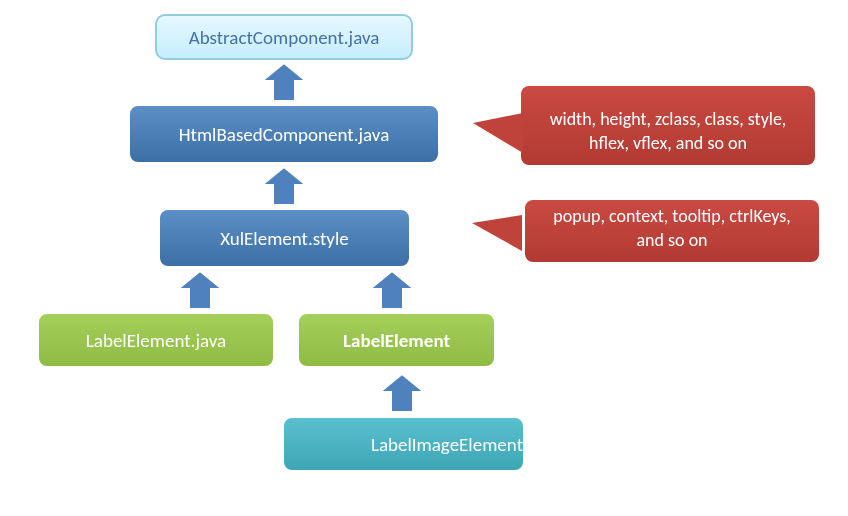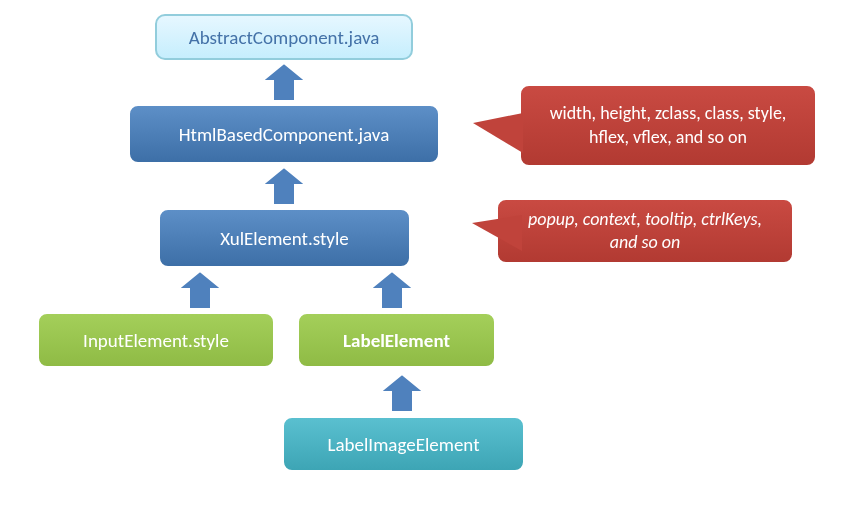--- a/index.html
+++ b/index.html
@@ -47,21 +47,21 @@
     position: absolute;
     background: linear-gradient(to bottom, #c94a42, #b23a32);
     color: #fff;
     border-radius: 10px;
     padding: 10px 16px;
     font-size: 18px;
     line-height: 1.3;
     box-sizing: border-box;
     border: 2px solid #fff;
     display:flex;
-    align-items:center;
+    align-items:flex-end;
     justify-content:center;
     text-align:center;
   }
   .callout-tail {
     position: absolute;
     width: 0;
     height: 0;
   }
   .arrow {
     position: absolute;
@@ -94,47 +94,47 @@
 <div class="arrow" style="left:262px; top:167px;">
   <svg width="44" height="38" viewBox="0 0 44 38">
     <polygon points="22,0 44,18 33,18 33,38 11,38 11,18 0,18" fill="#4f81bd" stroke="#fff" stroke-width="2"></polygon>
   </svg>
 </div>
 
 <div class="box dark-blue" style="left:158px; top:208px; width:253px; height:60px;">
   <span>XulElement.style</span>
 </div>
 
-<div class="callout" style="left:496px; top:198px; width:298px; height:66px;font-style:italic;">
+<div class="callout" style="left:523px; top:198px; width:298px; height:66px;">
   <span>popup, context, tooltip, ctrlKeys, and so on</span>
 </div>
 
 <div class="callout-tail" style="left:472px; top:215px; border-top:8px solid transparent; border-bottom:28px solid transparent; border-right:50px solid #c0433b;"></div>
 
 <div class="arrow" style="left:178px; top:271px;">
   <svg width="44" height="38" viewBox="0 0 44 38">
     <polygon points="22,0 44,18 33,18 33,38 11,38 11,18 0,18" fill="#4f81bd" stroke="#fff" stroke-width="2"></polygon>
   </svg>
 </div>
 
 <div class="arrow" style="left:370px; top:271px;">
   <svg width="44" height="38" viewBox="0 0 44 38">
     <polygon points="22,0 44,18 33,18 33,38 11,38 11,18 0,18" fill="#4f81bd" stroke="#fff" stroke-width="2"></polygon>
   </svg>
 </div>
 
 <div class="box green" style="left:37px; top:312px; width:238px; height:56px;">
-  <span>InputElement.style</span>
+  <span>LabelElement.java</span>
 </div>
 
 <div class="box green" style="left:297px; top:312px; width:199px; height:56px;font-weight:bold;">
   <span>LabelElement</span>
 </div>
 
 <div class="arrow" style="left:380px; top:374px;">
   <svg width="44" height="38" viewBox="0 0 44 38">
     <polygon points="22,0 44,18 33,18 33,38 11,38 11,18 0,18" fill="#4f81bd" stroke="#fff" stroke-width="2"></polygon>
   </svg>
 </div>
 
-<div class="box teal" style="left:282px; top:416px; width:243px; height:56px;">
+<div class="box teal" style="left:282px; top:416px; width:243px; height:56px;justify-content:flex-end;">
   <span>LabelImageElement</span>
 </div>
 
 </body></html>

